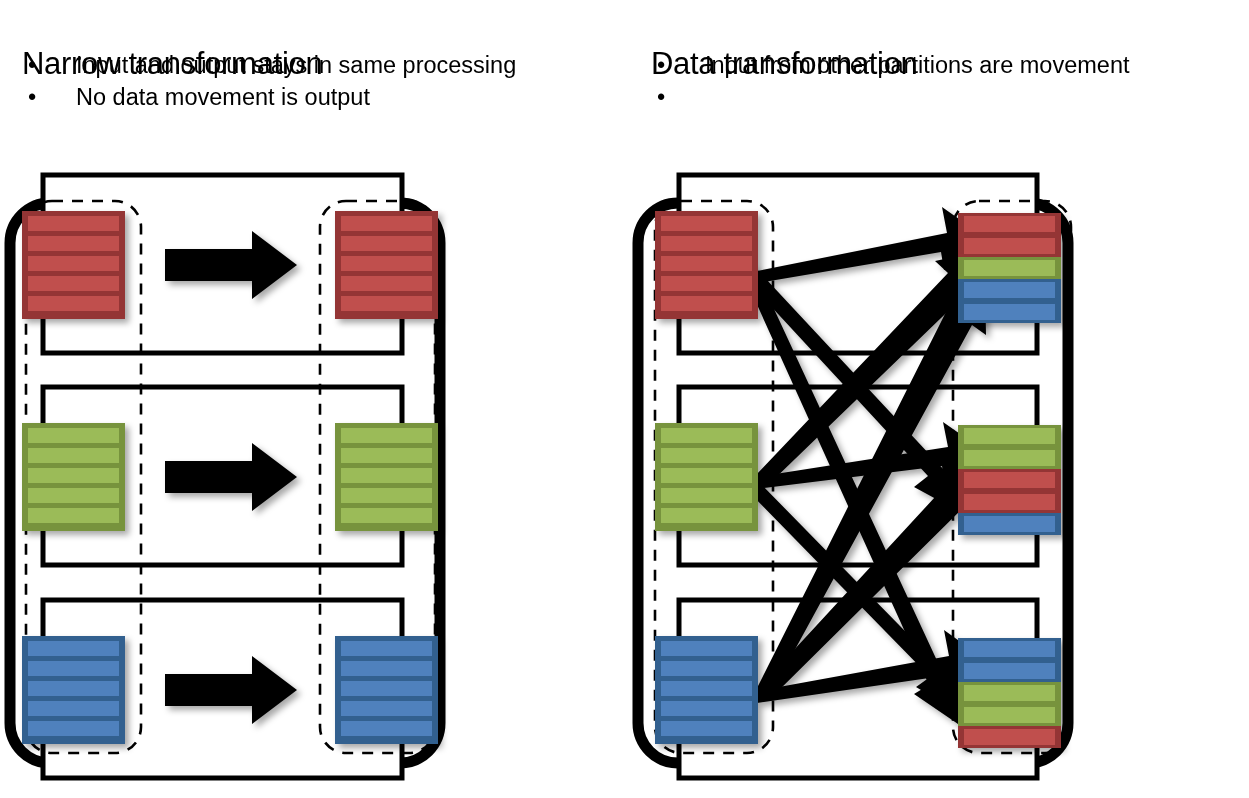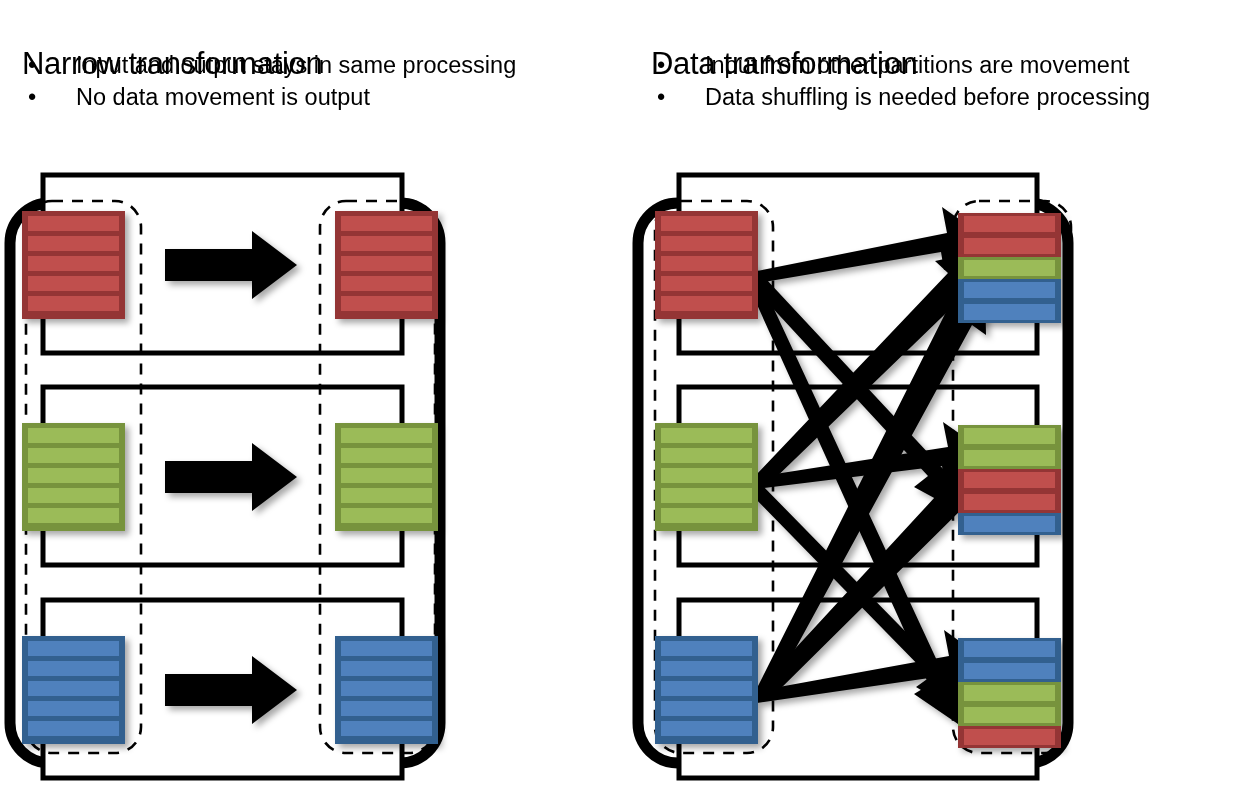--- a/index.html
+++ b/index.html
@@ -173,21 +173,20 @@
 
   <section class="panel" id="panel-wide">
     <h1 class="panel-title">Data transformation</h1>
     <ul class="bullets">
       <li class="bullet">
         <span class="dot">•</span>
         <span class="btext">Input from other partitions are movement</span>
       </li>
       <li class="bullet">
         <span class="dot">•</span>
-        <span class="btext">Data shuffling is needed before processing</span>
       </li>
     </ul>
 
     <div class="figure">
       <svg width="624" height="638" viewBox="0 0 624 638" xmlns="http://www.w3.org/2000/svg">
         <defs>
           <filter id="shadowR" x="-25%" y="-25%" width="160%" height="160%">
             <feDropShadow dx="4" dy="4" stdDeviation="3" flood-color="#000000" flood-opacity="0.34"></feDropShadow>
           </filter>
         </defs>

